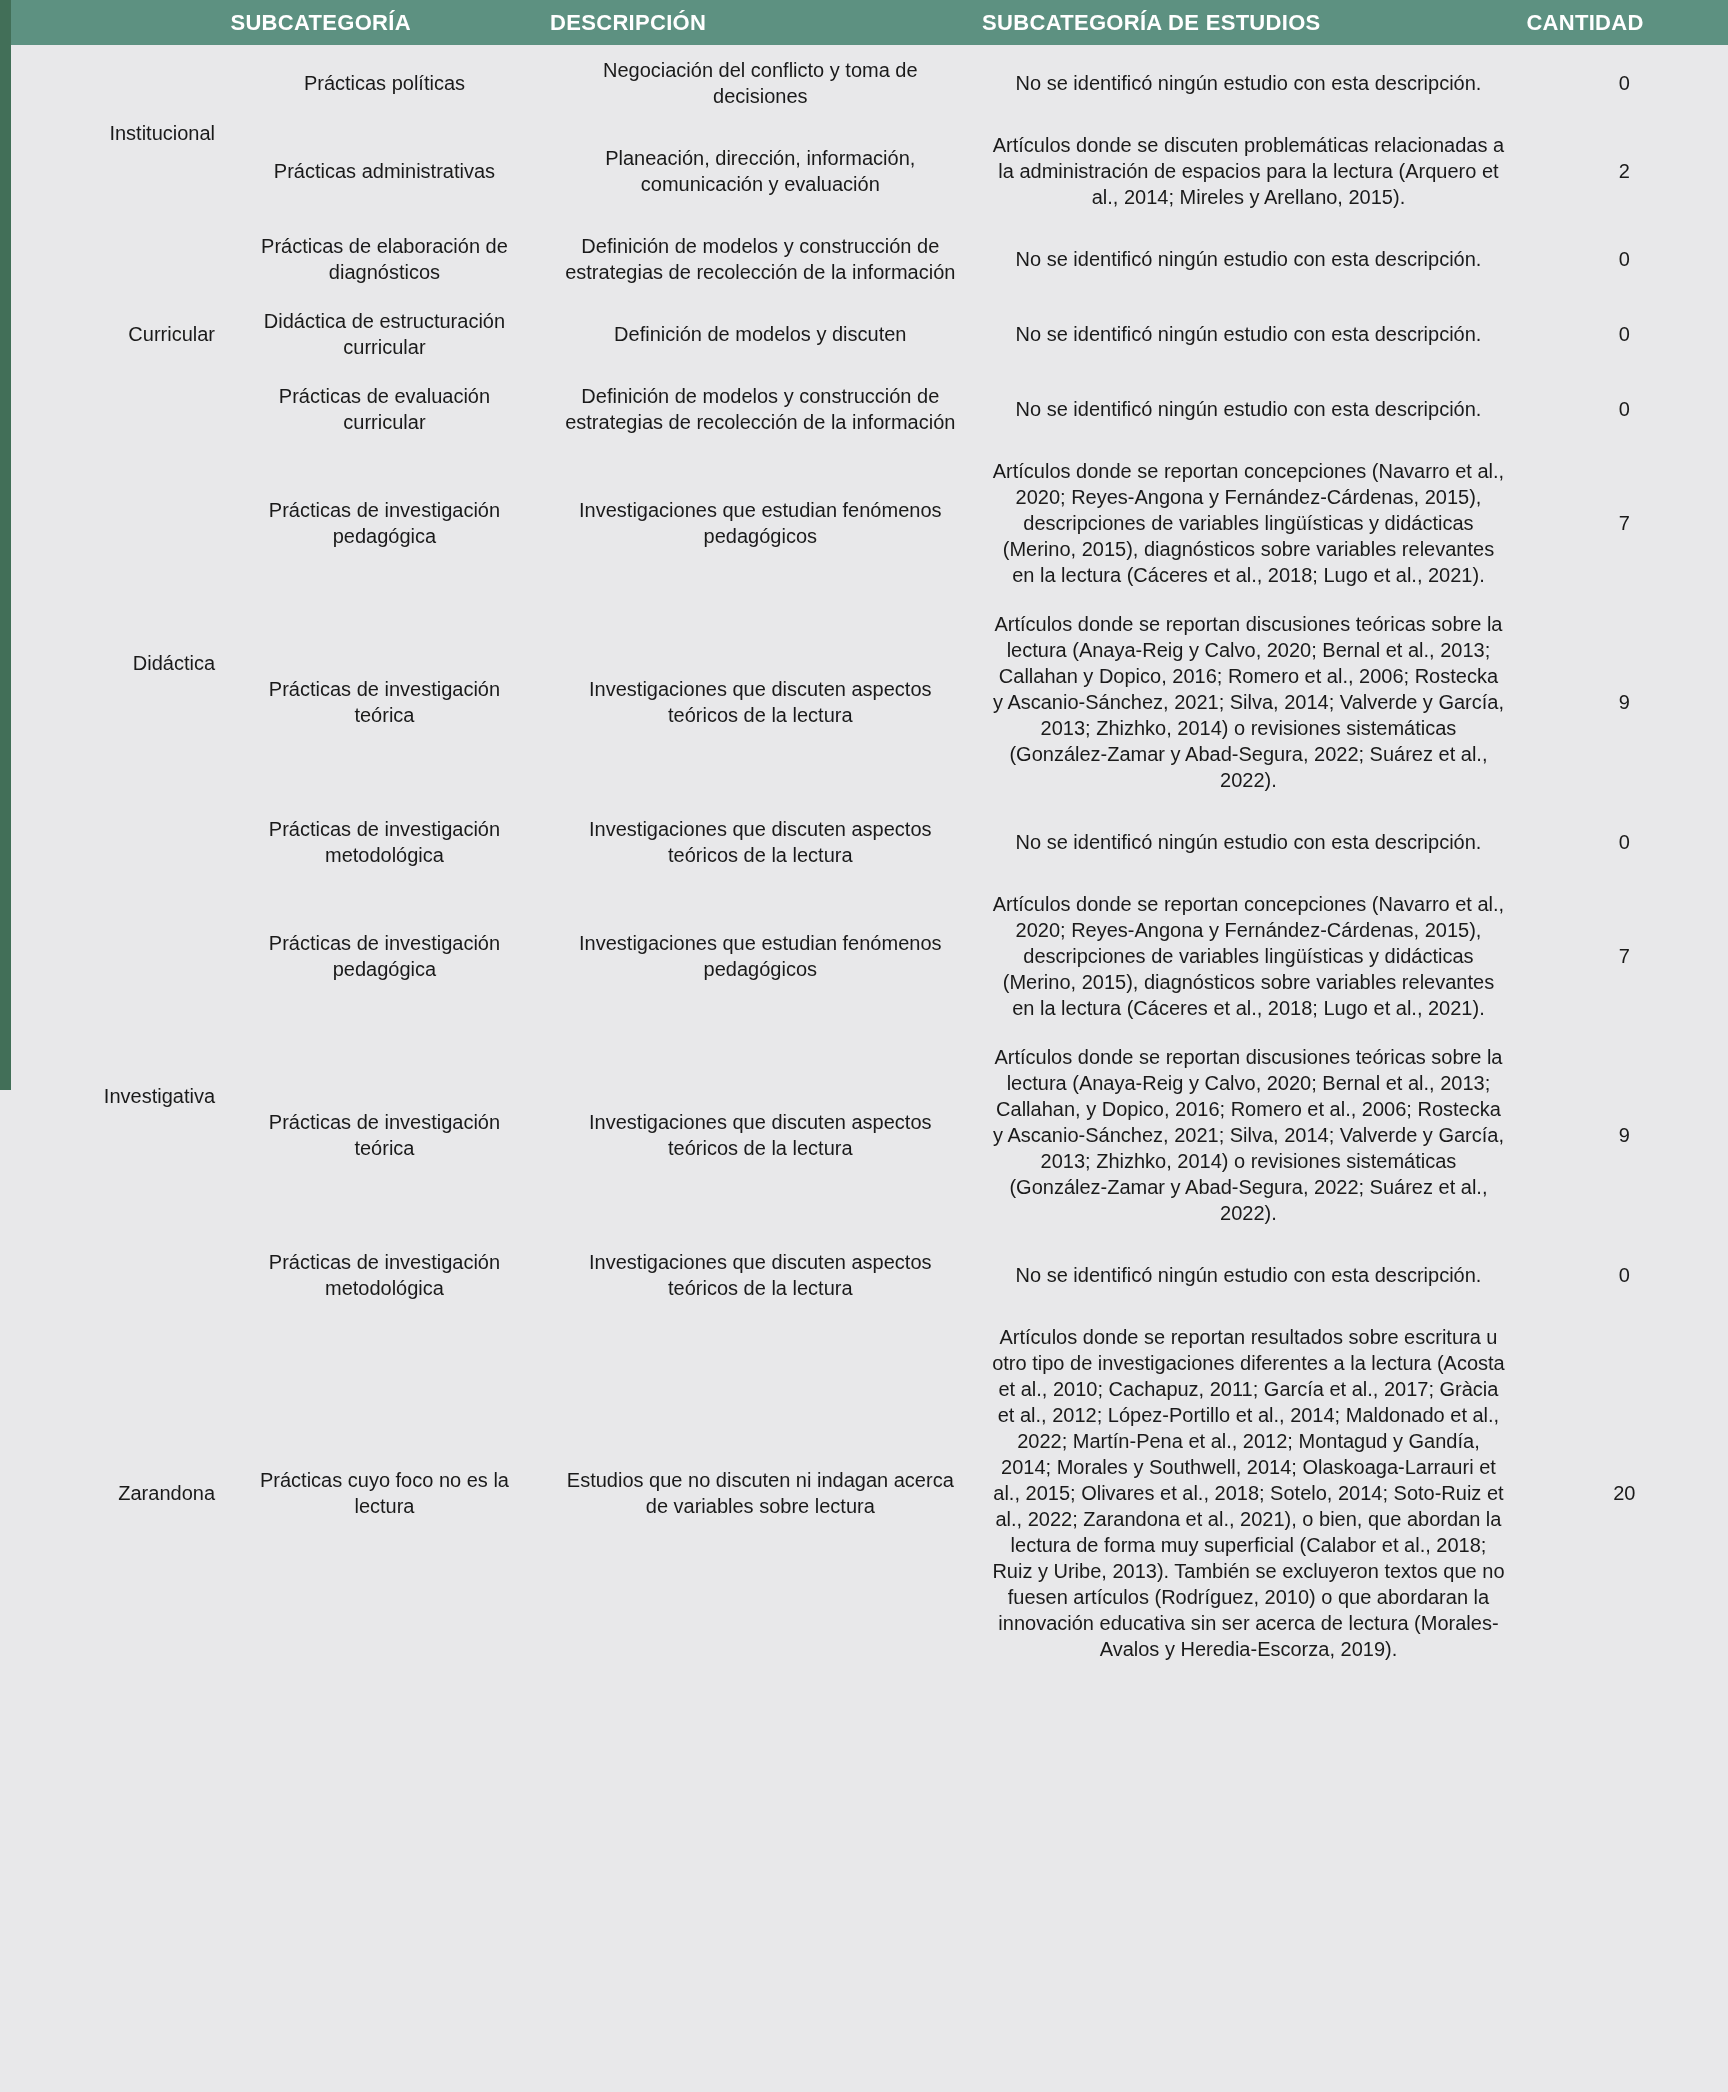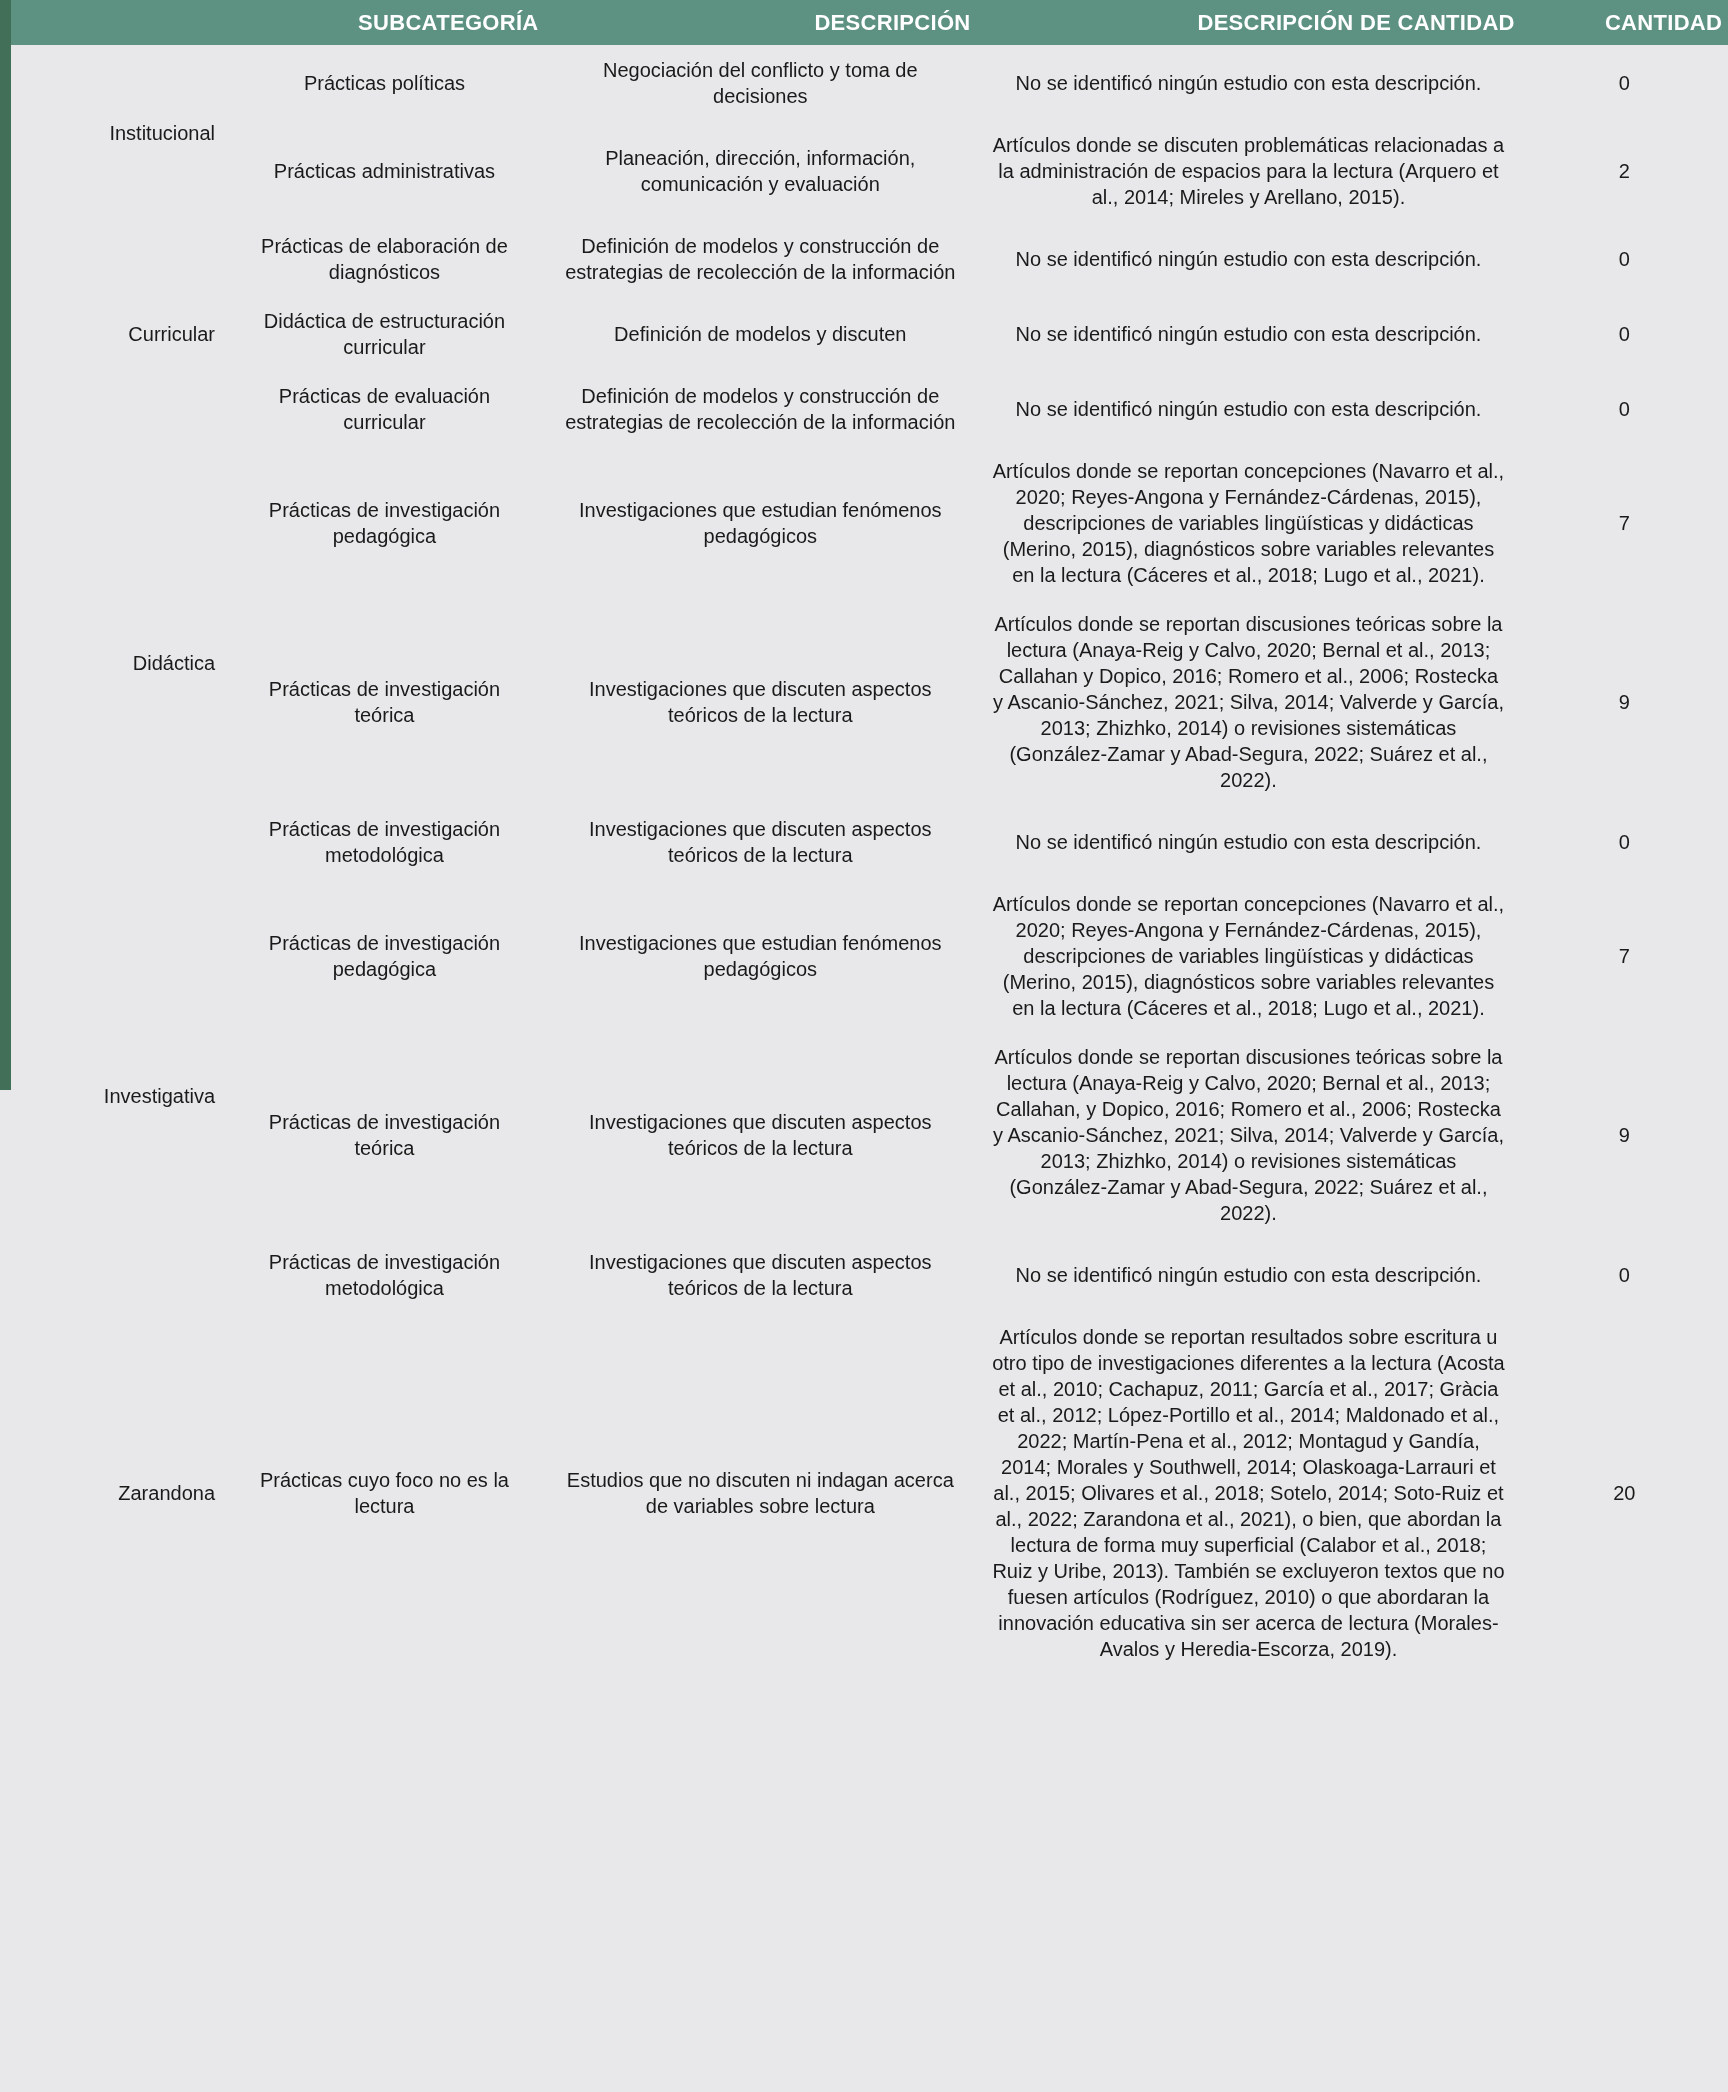--- a/index.html
+++ b/index.html
@@ -34,21 +34,21 @@
   col.c-cat{width:13%;}
   col.c-sub{width:18.5%;}
   col.c-desc{width:25%;}
   col.c-est{width:31.5%;}
   col.c-qty{width:12%;}
   thead th{
     background:var(--header-bg);
     color:var(--header-text);
     font-size:22px;
     font-weight:700;
-    text-align:right;
+    text-align:left;
     padding:10.6px 5.8px;
     letter-spacing:0.3px;
     line-height:1.1;
   }
   tbody td{
     font-size:20px;
     line-height:1.3;
     text-align:center;
     vertical-align:middle;
     padding:11.5px 15.4px;
@@ -73,21 +73,21 @@
       <col class="c-sub">
       <col class="c-desc">
       <col class="c-est">
       <col class="c-qty">
   </colgroup>
   <thead>
     <tr>
       <th></th>
       <th>SUBCATEGORÍA</th>
       <th>DESCRIPCIÓN</th>
-      <th>DESCRIPCIÓN DE CANTIDAD</th>
+      <th>SUBCATEGORÍA DE ESTUDIOS</th>
       <th>CANTIDAD</th>
     </tr>
   </thead>
   <tbody>
 
     <tr>
       <td class="cat" rowspan="2">Institucional</td>
       <td class="sub">Prácticas políticas</td>
       <td class="desc">Negociación del conflicto y toma de decisiones</td>
       <td class="est">No se identificó ningún estudio con esta descripción.</td>

